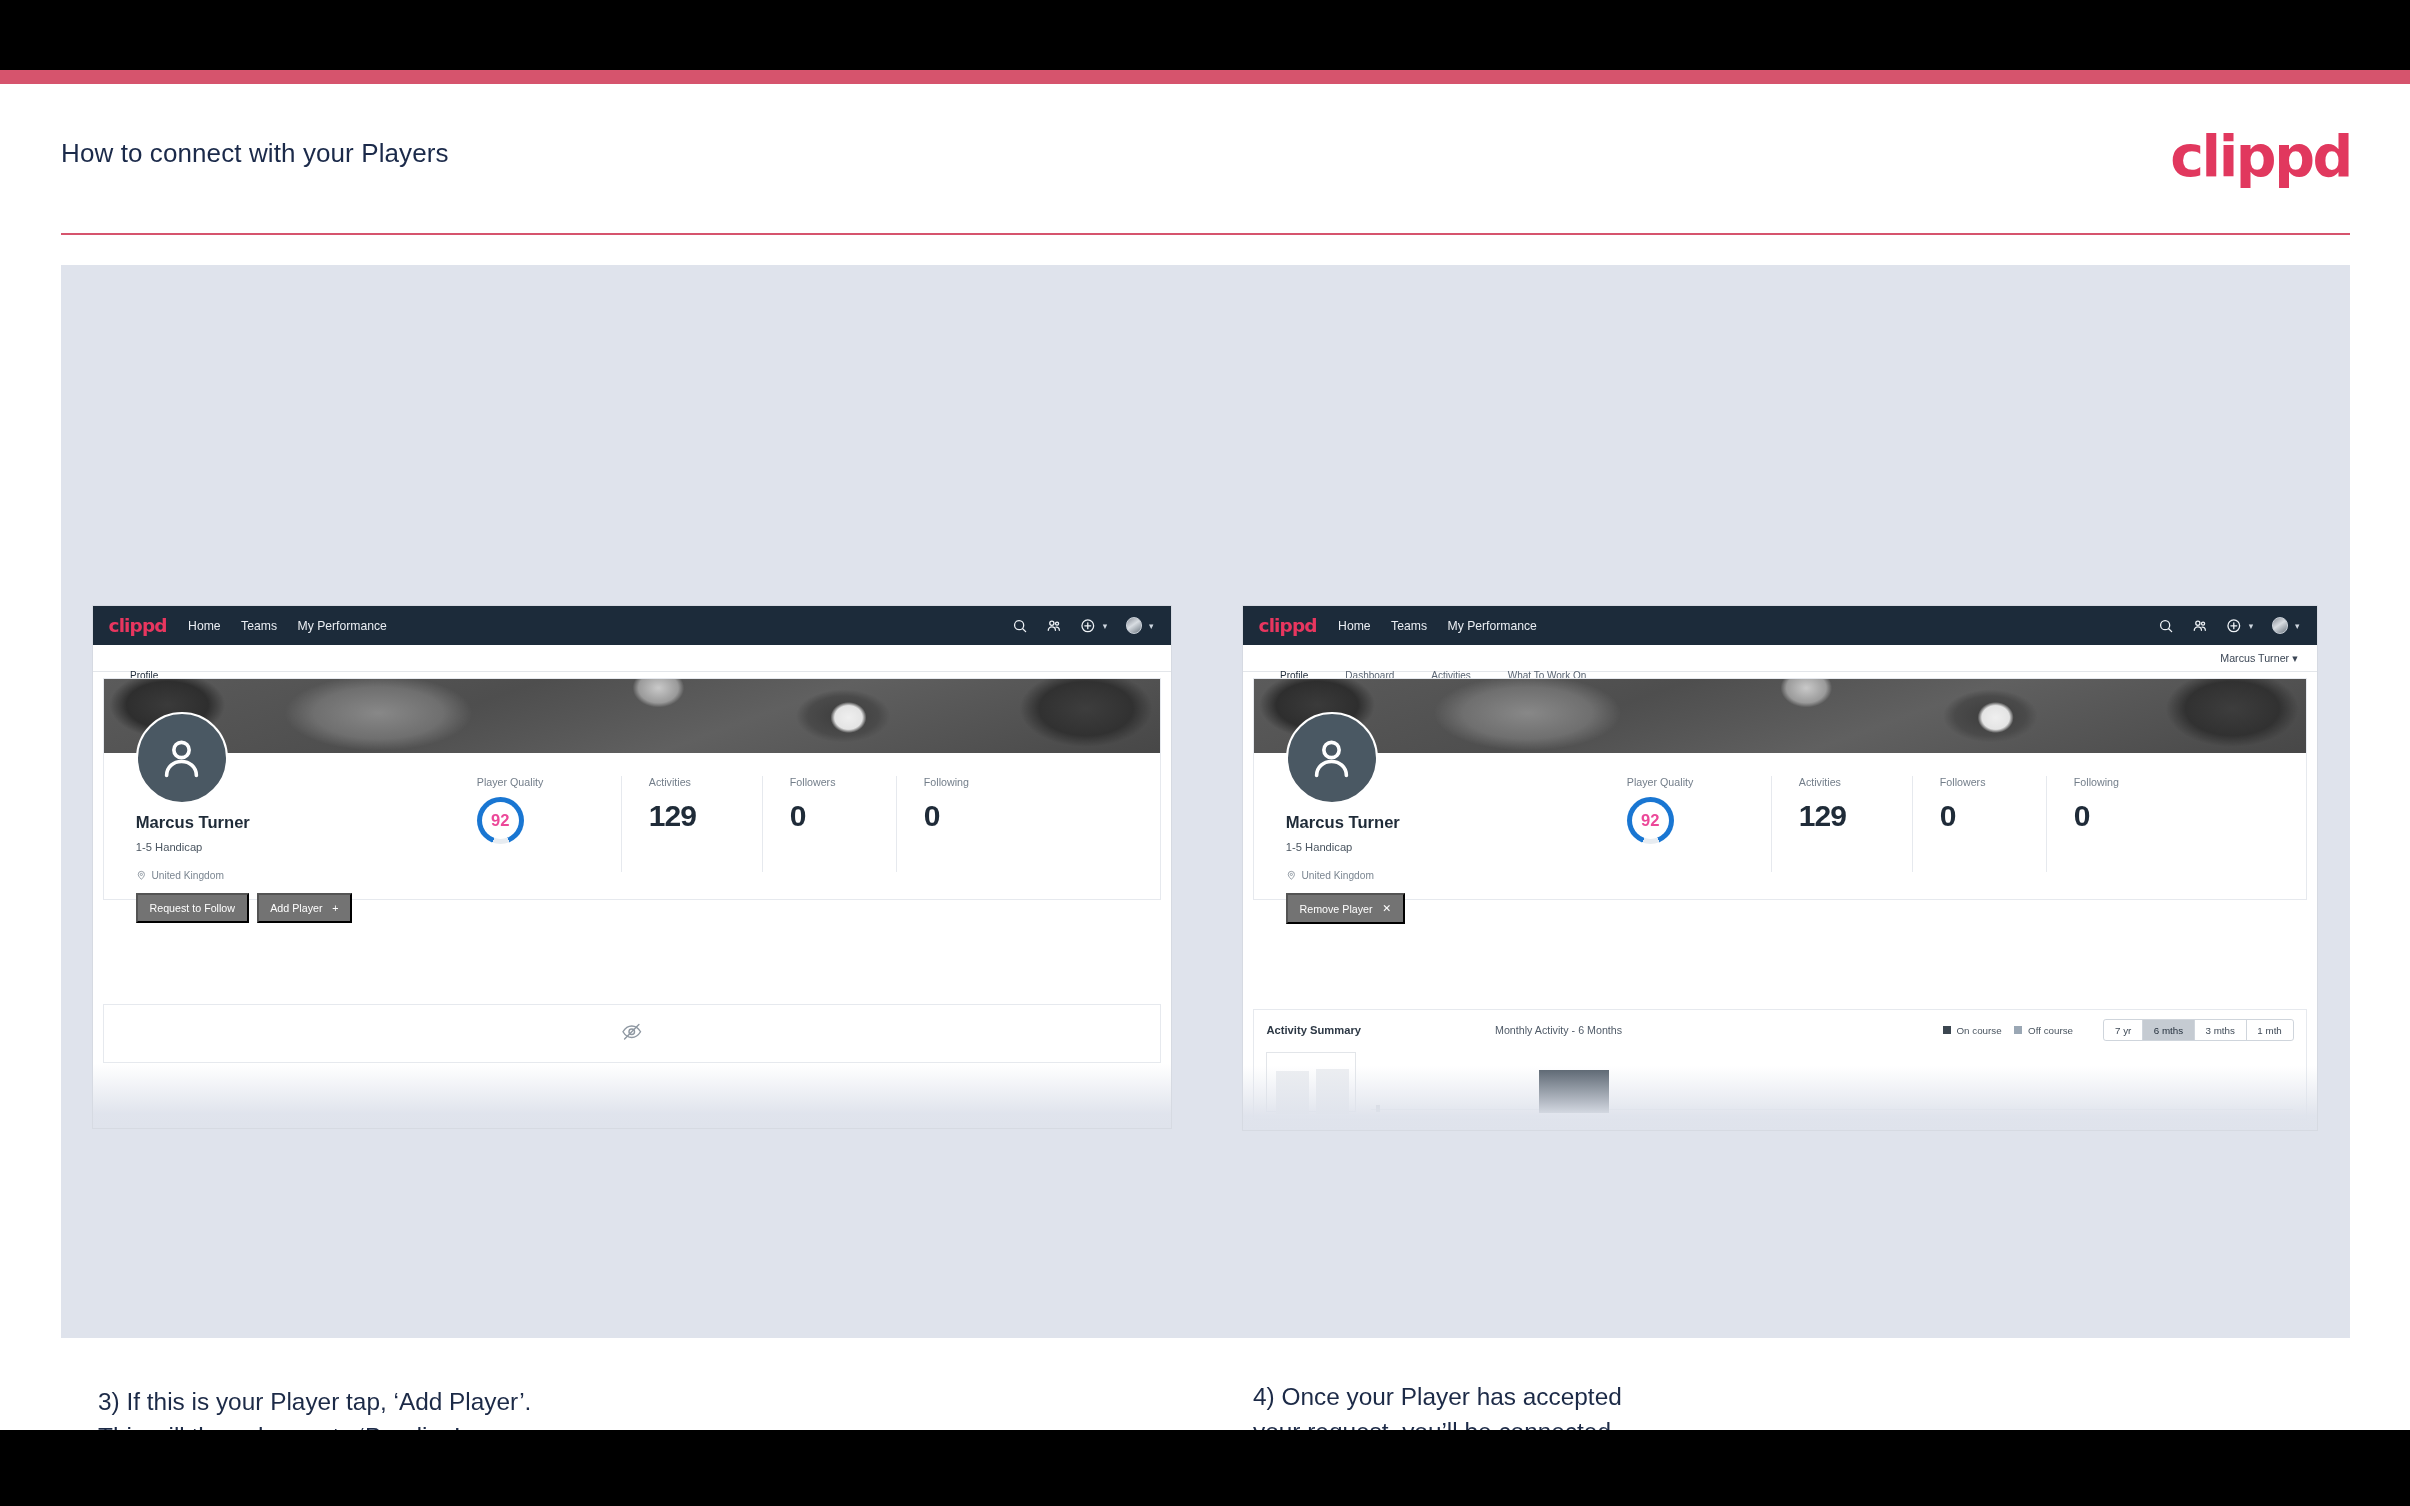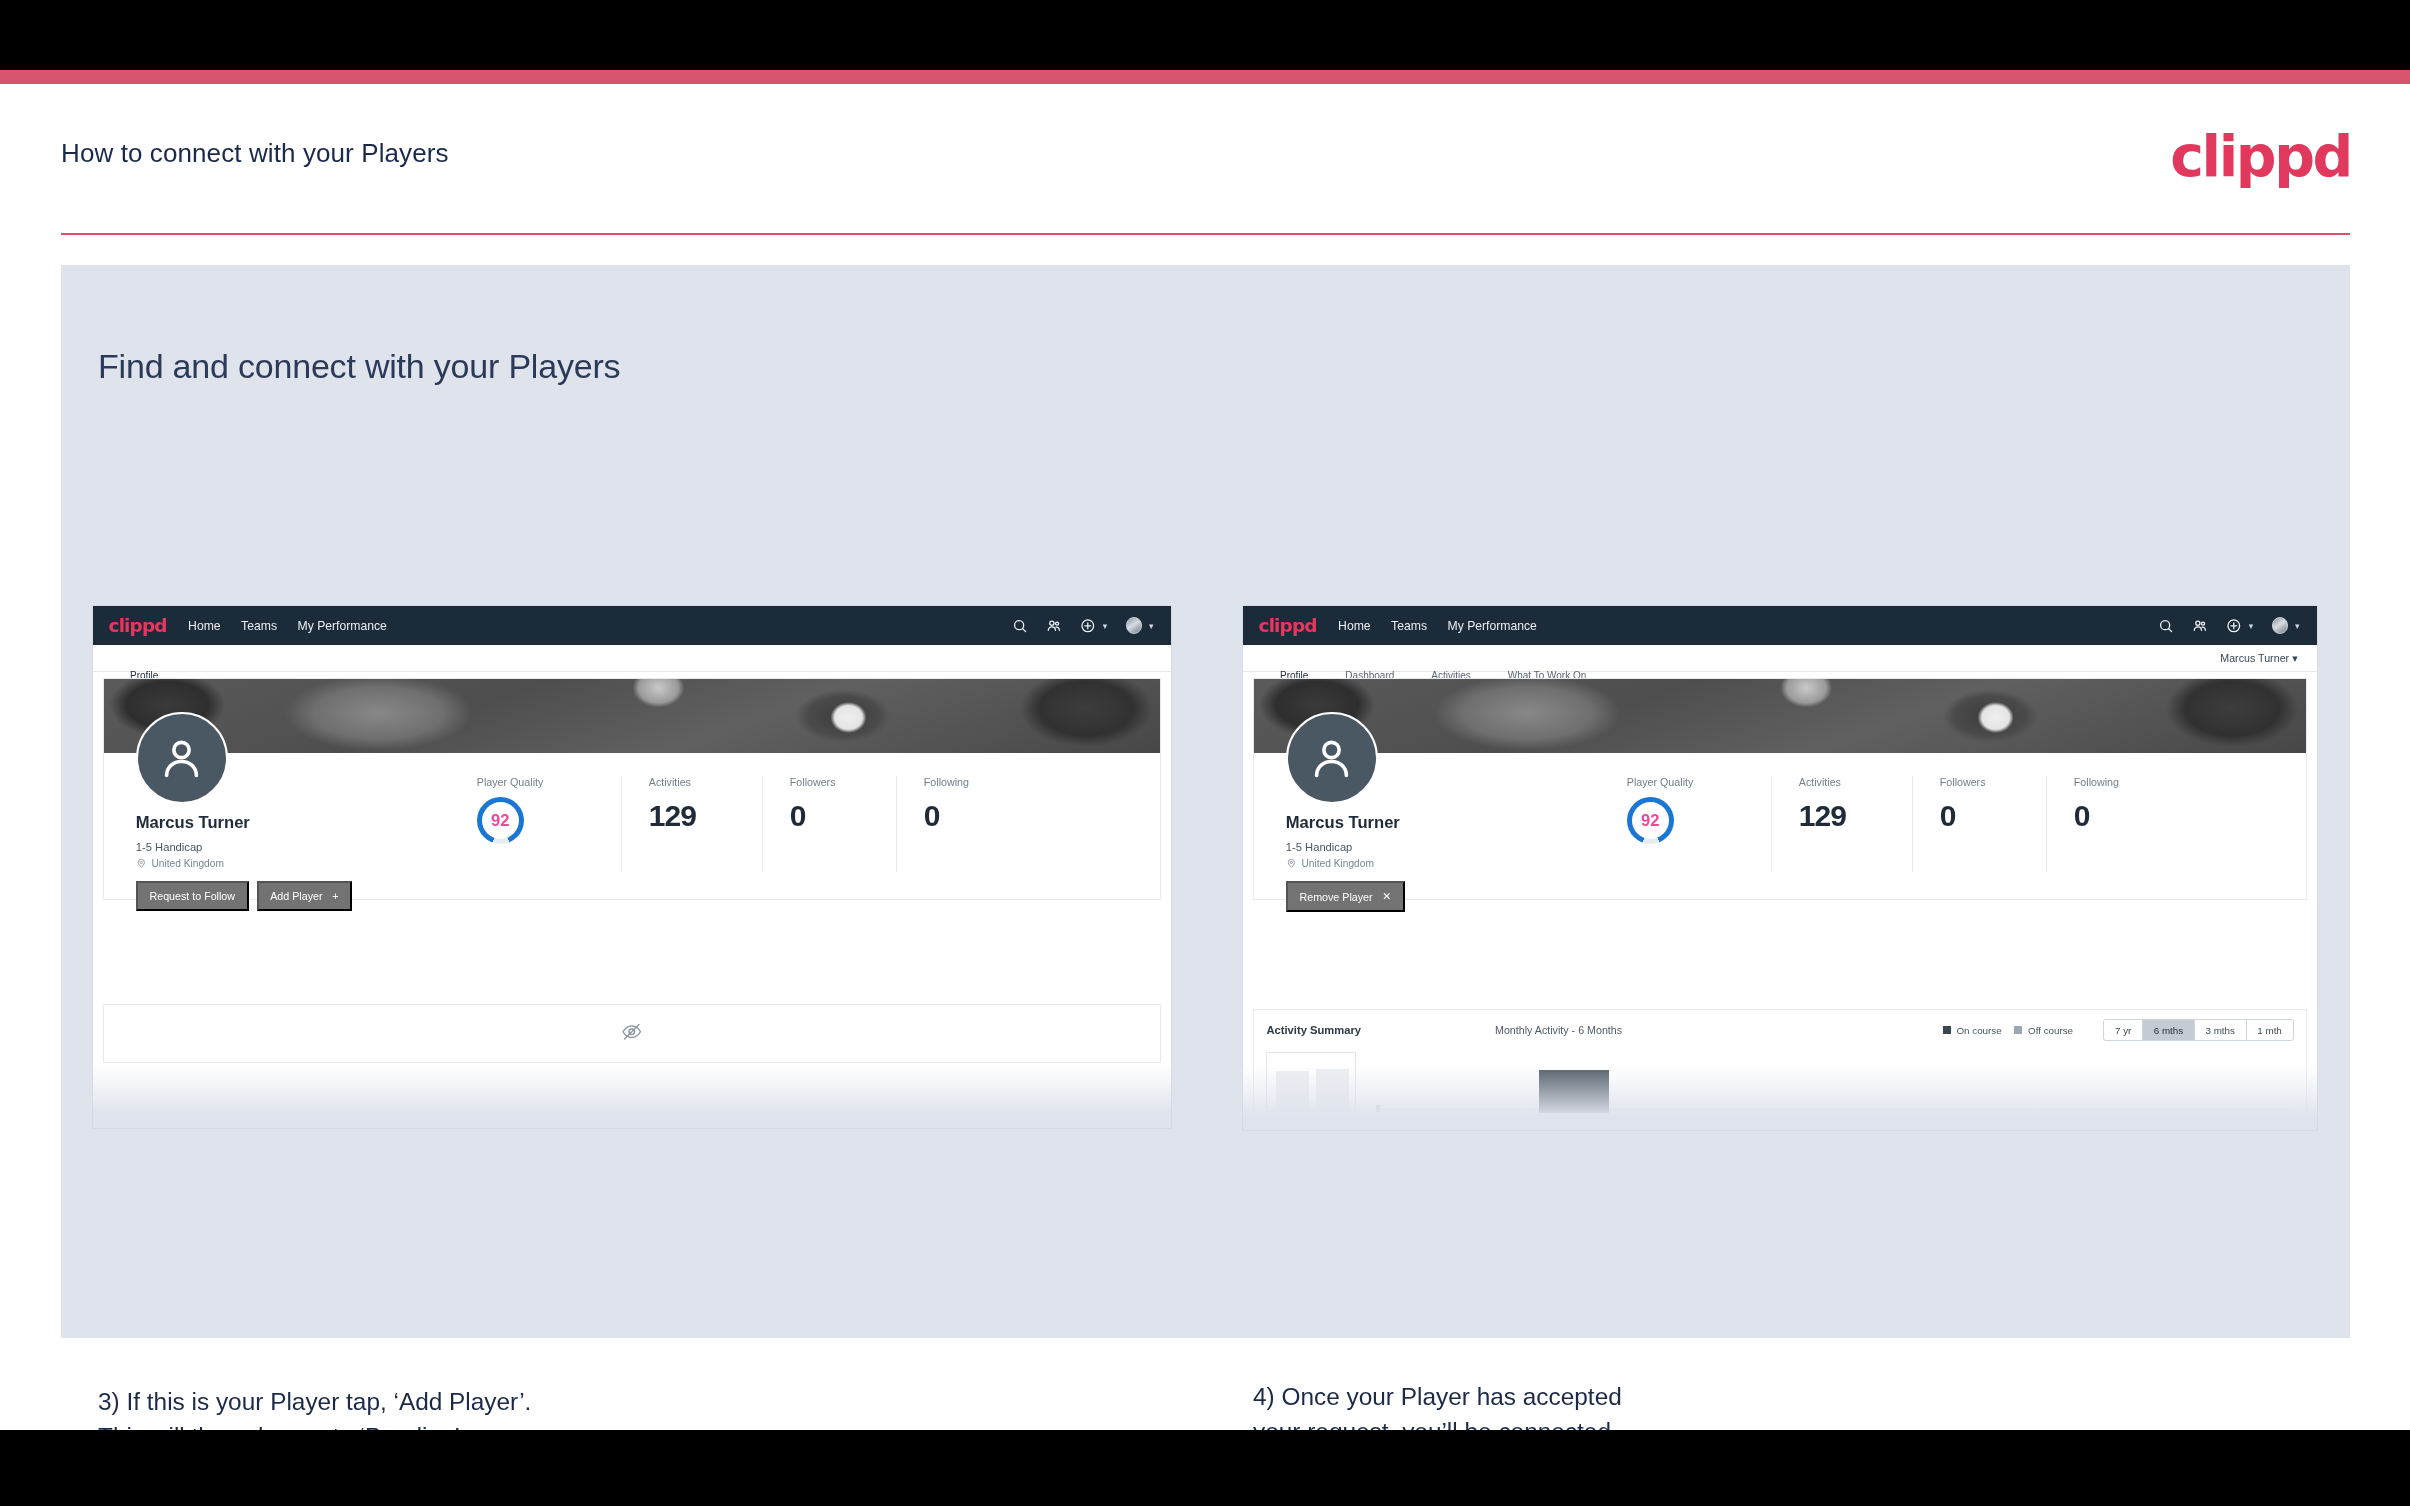--- a/index.html
+++ b/index.html
@@ -112,21 +112,21 @@
   .avatar-lg {
     position:absolute; left:32px; top:33px; width:92px; height:92px; border-radius:50%;
     background:#4a5863; border:2.9px solid #fff; z-index:5;
     display:flex; align-items:center; justify-content:center;
   }
   .avatar-lg svg { width:51px; height:51px; }
   .pcard-body { position:relative; height:146px; padding:0; }
   .pc-left { position:absolute; left:32px; top:60px; width:322px; }
   .pname { font-size:16.6px; font-weight:700; color:#1f2b38; }
   .phandi { font-size:11.2px; color:#4a5560; margin-top:7.8px; }
-  .ploc { font-size:10.2px; color:#7b8691; margin-top:5px; display:flex; align-items:center; gap:4.9px; }
+  .ploc { font-size:10.2px; color:#7b8691; margin-top:17px; display:flex; align-items:center; gap:4.9px; }
   .ploc svg { width:10.7px; height:10.7px; }
   .pbtns { display:flex; gap:7.8px; margin-top:12.7px; }
   .btn {
     background:#737373; color:#fff; font-size:10.7px; padding:6.8px 11.7px;
     display:inline-flex; align-items:center; gap:9.8px; white-space:nowrap;
   }
 
   
   .stats { position:absolute; left:373px; top:23.4px; right:13.7px; display:flex; height:96px; }
   .stat { padding-left:27px; position:relative; flex:0 0 auto; }
@@ -198,21 +198,20 @@
   <div class="bar-pink"></div>
 
   <div class="slide">
 
     <div class="slide-head-title">How to connect with your Players</div>
     <div class="brand-logo">clippd</div>
     <div class="head-rule"></div>
 
     <div class="panel">
 
-      <div class="h2">Find and connect with your Players</div>
 
       <div class="shot shot-left">
 
         <div class="nav">
           <div class="nav-logo">clippd</div>
           <div class="nav-links">
             <span class="nav-link">Home</span>
             <span class="nav-link">Teams</span>
             <span class="nav-link">My Performance</span>
           </div>

